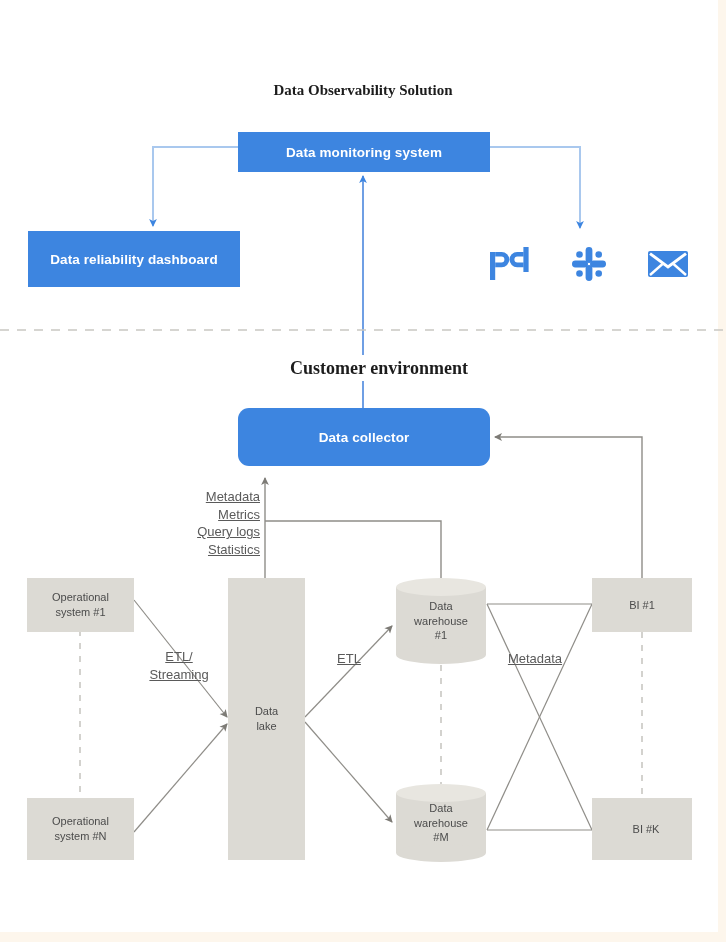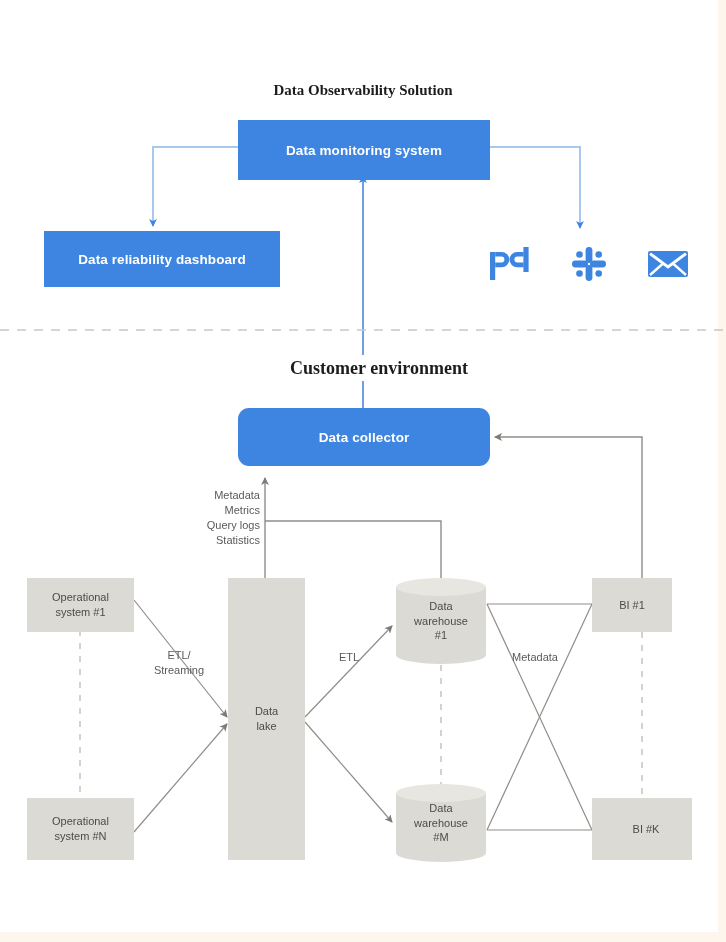--- a/index.html
+++ b/index.html
@@ -73,24 +73,25 @@
     position:absolute;
     font-family:"Liberation Serif",serif;
     font-weight:bold;
     color:#1c1c1c;
     text-align:center;
     width:100%;
   }
   .edge-label{
     position:absolute;
     color:#5a5a5a;
-    font-size:11px;
+    font-size:13px;
     line-height:1.35;
     text-align:center;
     white-space:pre-line;
+    text-decoration:underline;
   }
   .edge-label.right-al{text-align:right;}
   .icon-row{
     position:absolute;
     display:flex;
     align-items:center;
   }
   .ic{display:block;}
 </style>
 </head>
@@ -145,23 +146,23 @@
 
     <path d="M487,830 L592,604" fill="none" stroke="#8f8d88" stroke-width="1.2"></path>
 
     <path d="M487,830 L592,830" fill="none" stroke="#8f8d88" stroke-width="1.2"></path>
   </svg>
 
   <div class="title" style="top:82px;left:0;font-size:15px;">Data Observability Solution</div>
 
   <div class="title" style="top:358px;left:0;font-size:18px;margin-left:16px;">Customer environment</div>
 
-  <div class="node blue-box" style="left:238px;top:120px;width:252px;height:60px;">Data monitoring system</div>
-
-  <div class="node blue-box" style="left:44px;top:231px;width:236px;height:56px;">Data reliability dashboard</div>
+  <div class="node blue-box" style="left:238px;top:132px;width:252px;height:40px;">Data monitoring system</div>
+
+  <div class="node blue-box" style="left:28px;top:231px;width:212px;height:56px;">Data reliability dashboard</div>
 
   <div class="node blue-box" style="left:238px;top:408px;width:252px;height:58px;border-radius:11px;">Data collector</div>
 
   <div class="icon-row" style="left:489px;top:246px;gap:40px;">
     <span class="ic" title="pd">
       <svg width="42" height="34" viewBox="0 0 42 34">
 
         <rect x="1" y="5" width="5.2" height="28" fill="#3d85e0"></rect>
         <path d="M6.2,5 h6.5 a7.6,7.6 0 0 1 0,15.2 h-6.5 v-4.6 h6.2 a3,3 0 0 0 0,-6 h-6.2 z" fill="#3d85e0"></path>
 
@@ -224,16 +225,16 @@
 
   <div class="cyl" style="left:396px;top:784px;width:90px;height:78px;">
     <div class="body"></div>
     <div class="bot"></div>
     <div class="top"></div>
     <div class="lbl" style="white-space:pre-line;">Data
 warehouse
 #M</div>
   </div>
 
-  <div class="node gray-box" style="left:592px;top:578px;width:80px;height:54px;">BI #1</div>
+  <div class="node gray-box" style="left:592px;top:578px;width:100px;height:54px;">BI #1</div>
 
   <div class="node gray-box" style="left:592px;top:798px;width:100px;height:62px;padding-left:8px;">BI #K</div>
 </div>
 
 </body></html>

